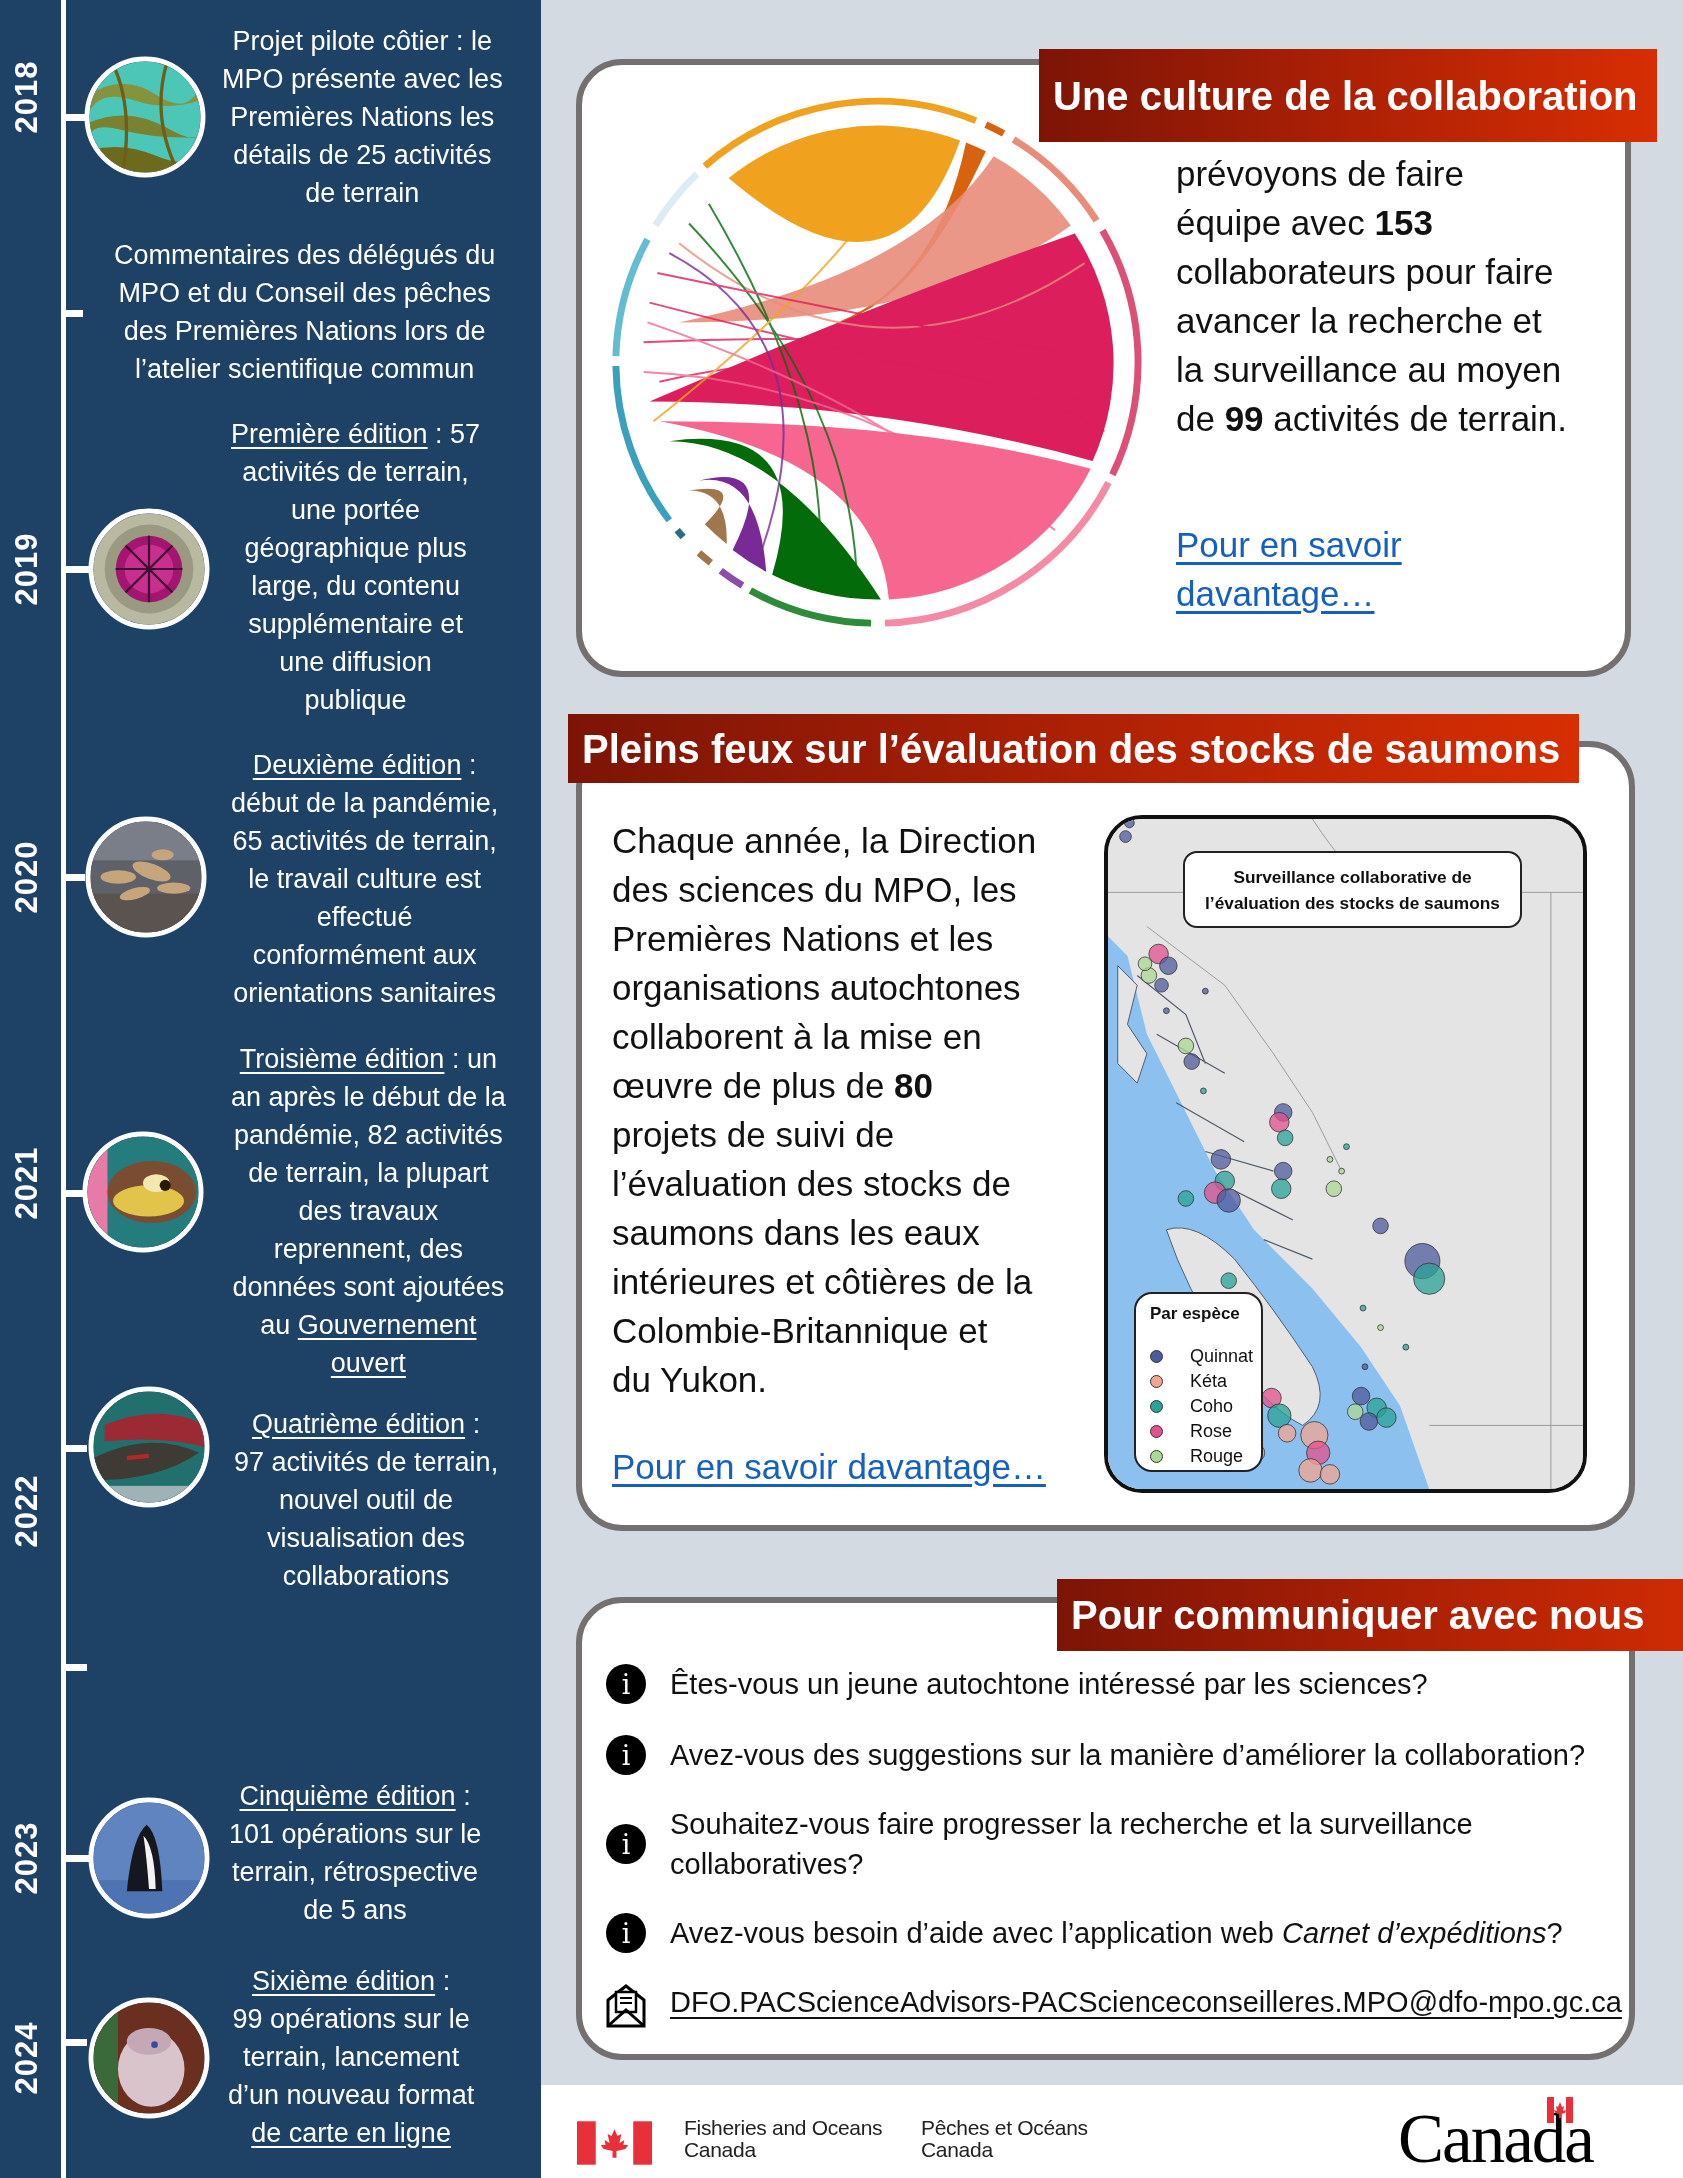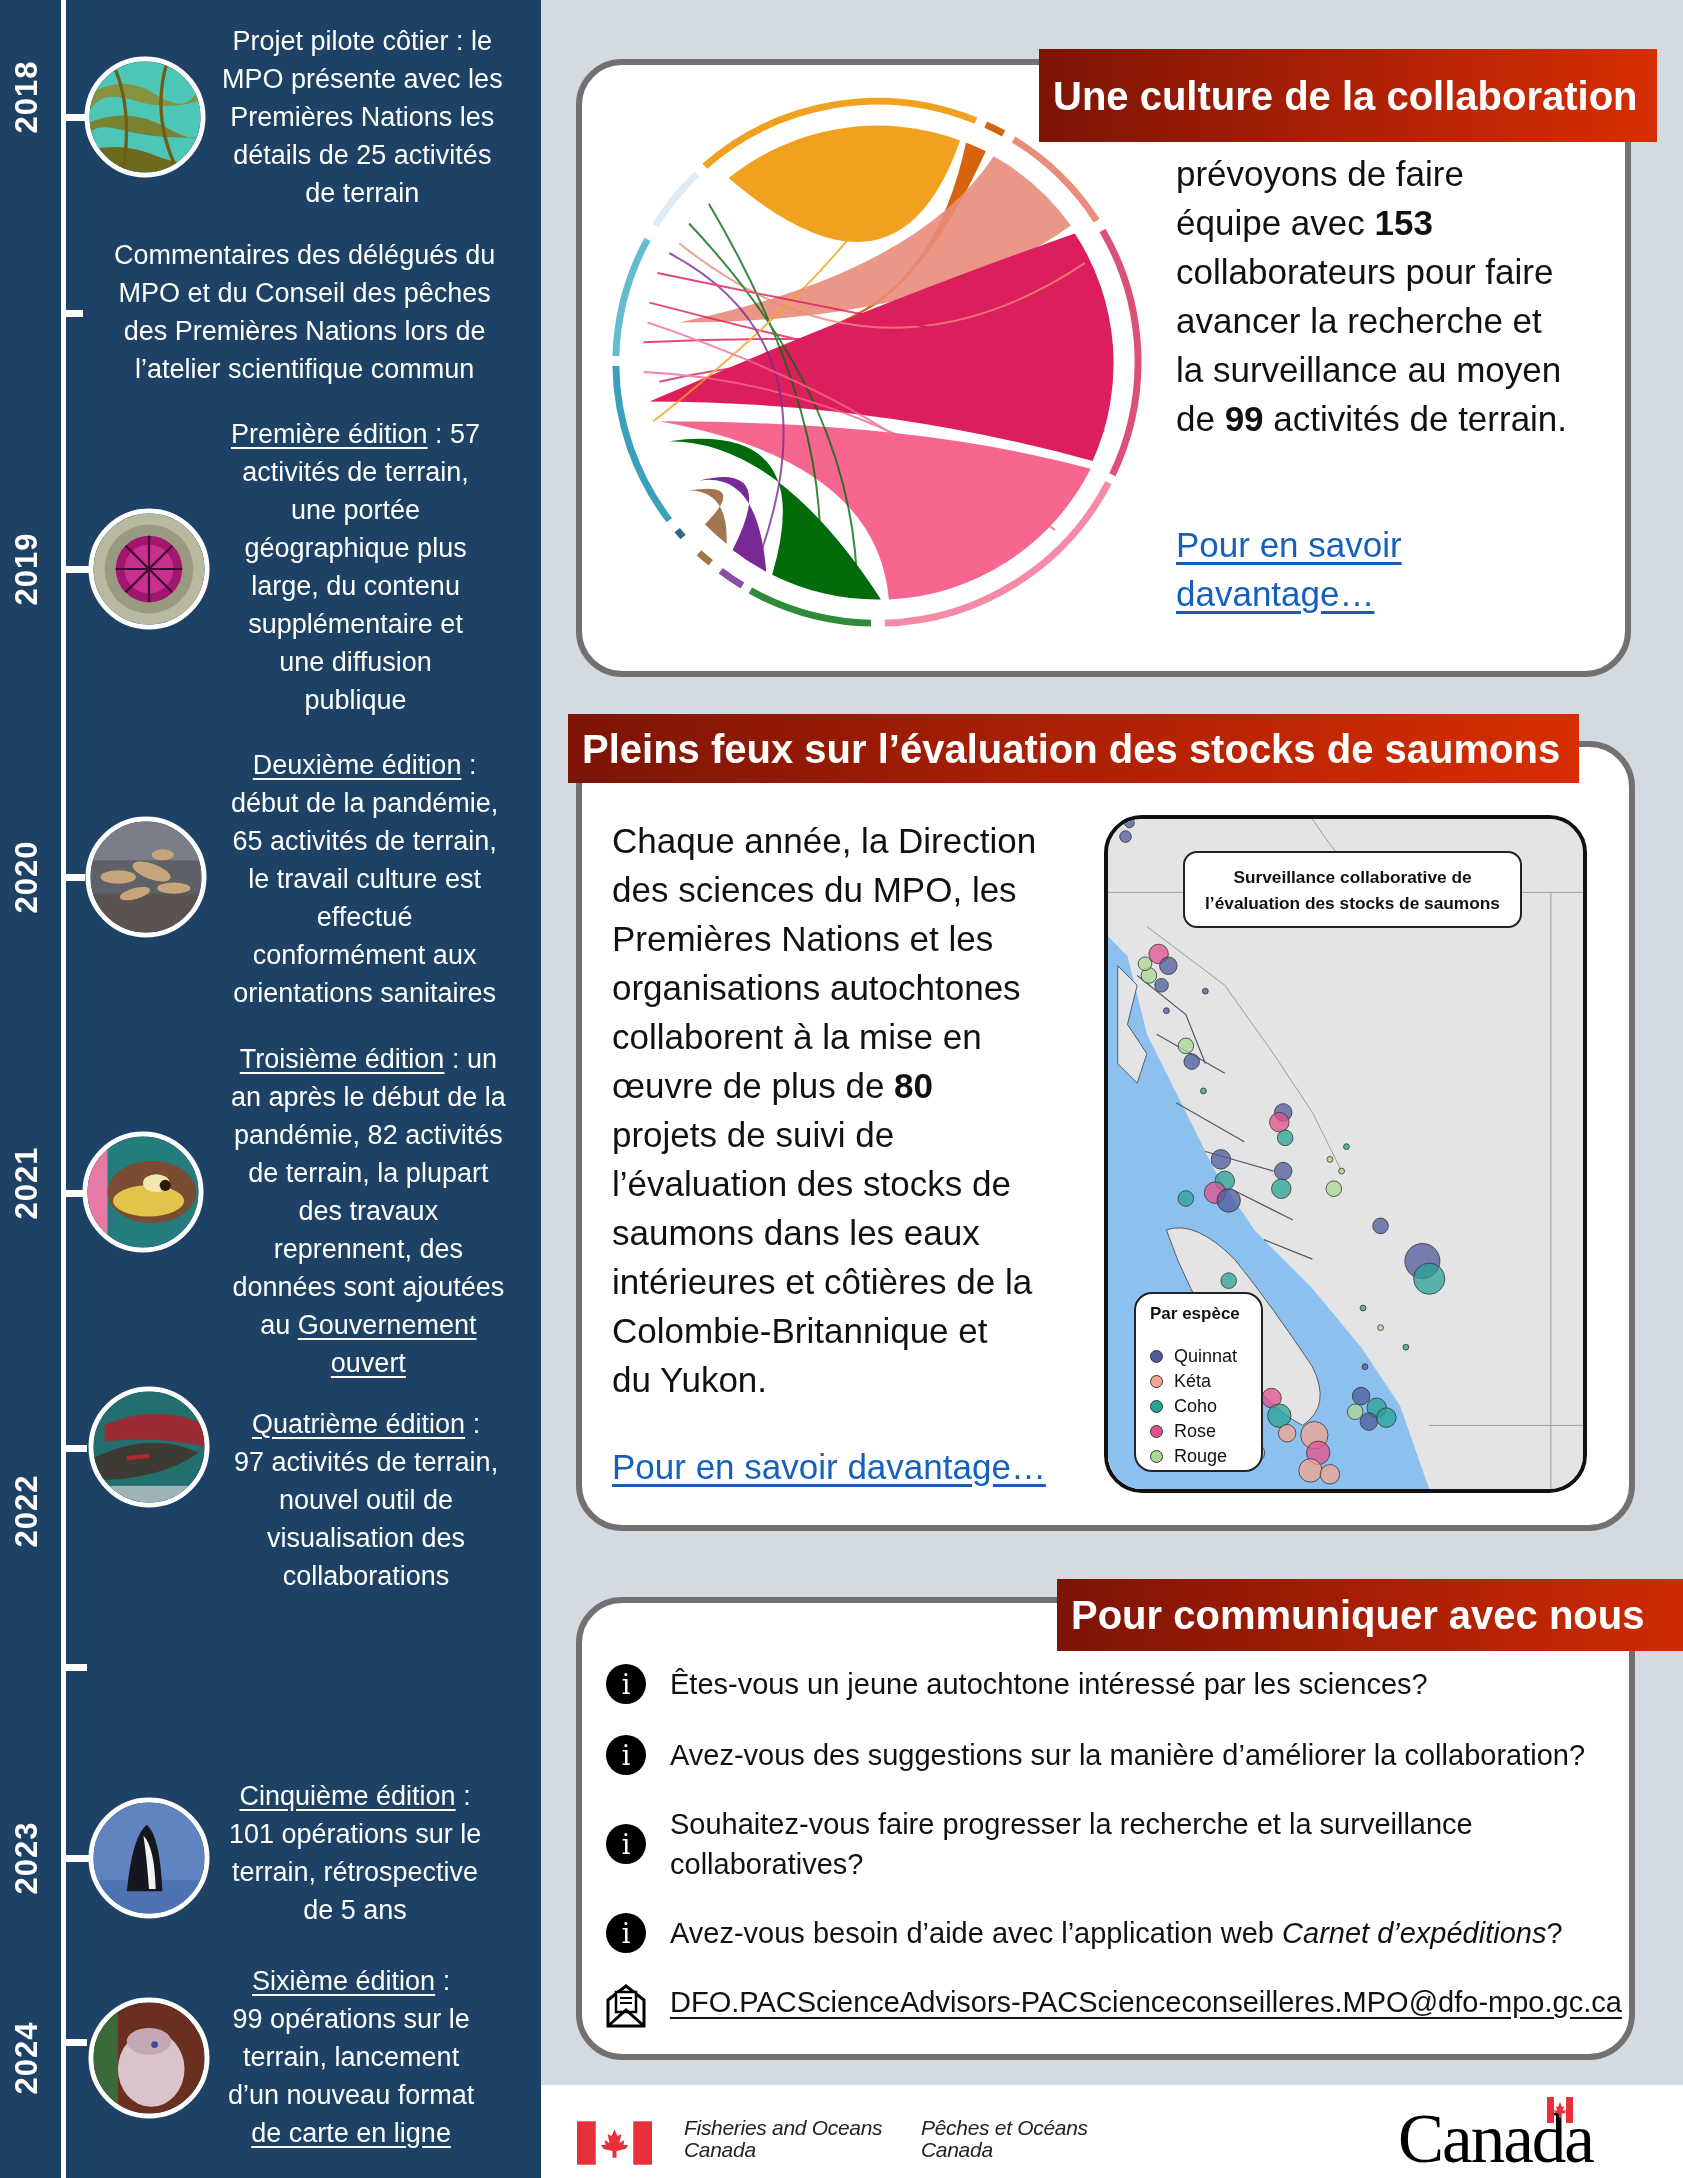--- a/index.html
+++ b/index.html
@@ -27,34 +27,34 @@
 
   
   .chord { position: absolute; left: 604px; top: 89px; width: 546px; height: 546px; }
 
   
   .map { position: absolute; left: 1104px; top: 815px; width: 483px; height: 678px; border: 4px solid #111; border-radius: 38px; overflow: hidden; background: #e4e4e4; }
   .map svg { position: absolute; left: 0; top: 0; width: 100%; height: 100%; }
   .map-title { position: absolute; left: 75px; top: 32px; width: 339px; height: 77px; background: #fff; border: 2px solid #222; border-radius: 14px; font-weight: bold; font-size: 17.3px; line-height: 26px; text-align: center; display: flex; flex-direction: column; justify-content: center; color: #111; }
   .legend { position: absolute; left: 26px; top: 473px; width: 129px; height: 180px; background: #fff; border: 2px solid #222; border-radius: 18px; padding: 10px 0 0 14px; color: #111; }
   .legend-title { font-weight: bold; font-size: 17px; margin-bottom: 20px; }
-  .legend-row { display: flex; align-items: center; font-size: 18px; line-height: 25px; }
+  .legend-row { display: flex; align-items: center; font-size: 18px; line-height: 25px; gap: 16px; }
   .legend-dot { width: 13px; height: 13px; border-radius: 50%; border: 1.5px solid #333; margin-right: 11px; flex: none; }
 
   
   .contact-row { position: absolute; left: 606px; display: flex; align-items: flex-start; }
   .info-icon { width: 40px; height: 40px; border-radius: 50%; background: #000; color: #fff; display: flex; align-items: center; justify-content: center; font-family: "DejaVu Serif", serif; font-size: 27px; font-weight: normal; flex: none; margin-right: 24px; }
   .contact-text { font-size: 29px; line-height: 40px; color: #111; }
   .contact-text i { font-style: italic; }
   .mail-icon { width: 40px; height: 46px; flex: none; margin-right: 24px; }
 
   
   .footer { position: absolute; left: 541px; top: 2085px; width: 1142px; height: 93px; background: #fff; }
   .fip-flag { position: absolute; left: 36px; top: 36px; width: 75px; height: 44px; }
-  .dept { position: absolute; top: 32px; font-size: 21px; line-height: 22px; color: #222; letter-spacing: -0.3px; font-style: italic; }
+  .dept { position: absolute; top: 32px; font-size: 21px; line-height: 22px; color: #222; letter-spacing: -0.3px; }
   .wordmark { position: absolute; left: 857px; top: 20px; font-family: "Liberation Serif", serif; font-size: 69px; line-height: 69px; color: #000; letter-spacing: -2px; }
   .wm-flag { position: absolute; left: 1006px; top: 12px; width: 26px; height: 26px; }
 </style>
 </head>
 <body>
 
 <div class="sidebar">
   <div class="rail"></div>
 
   <div class="year" style="top:97px">2018</div>

